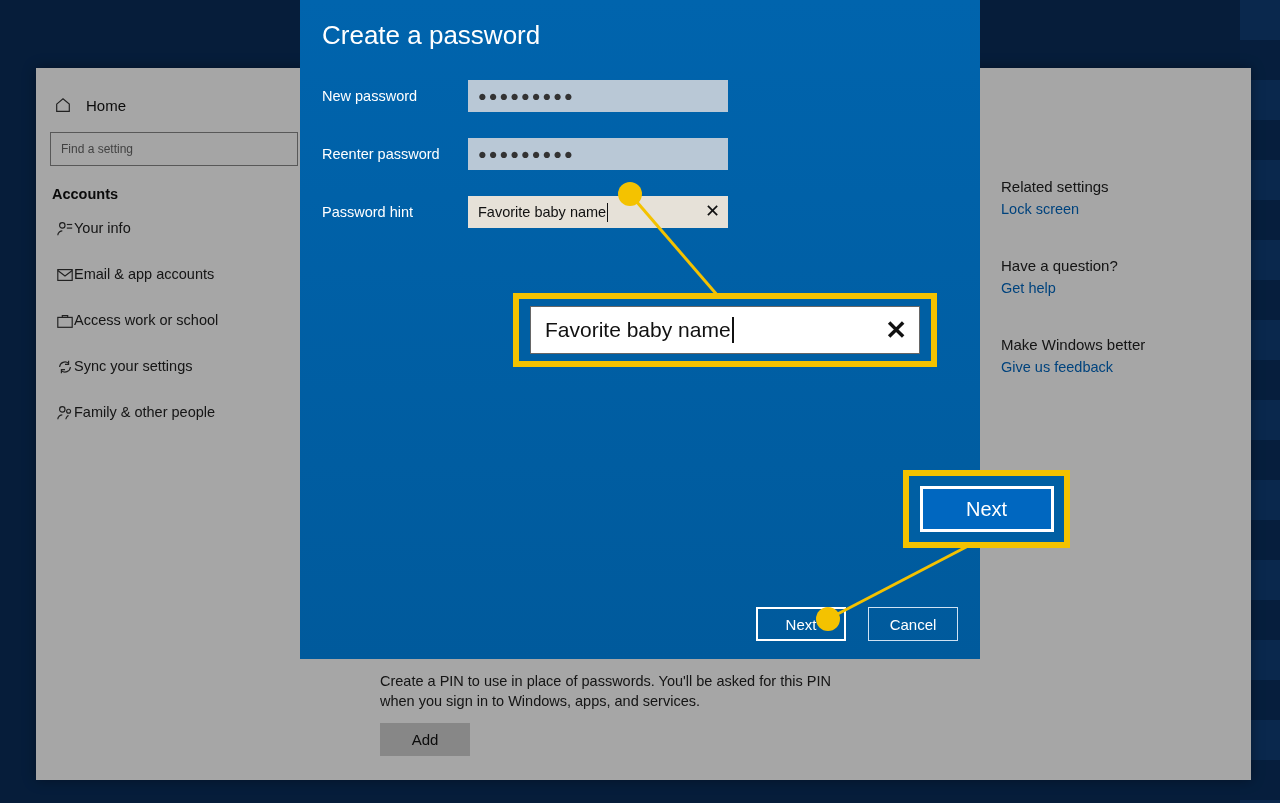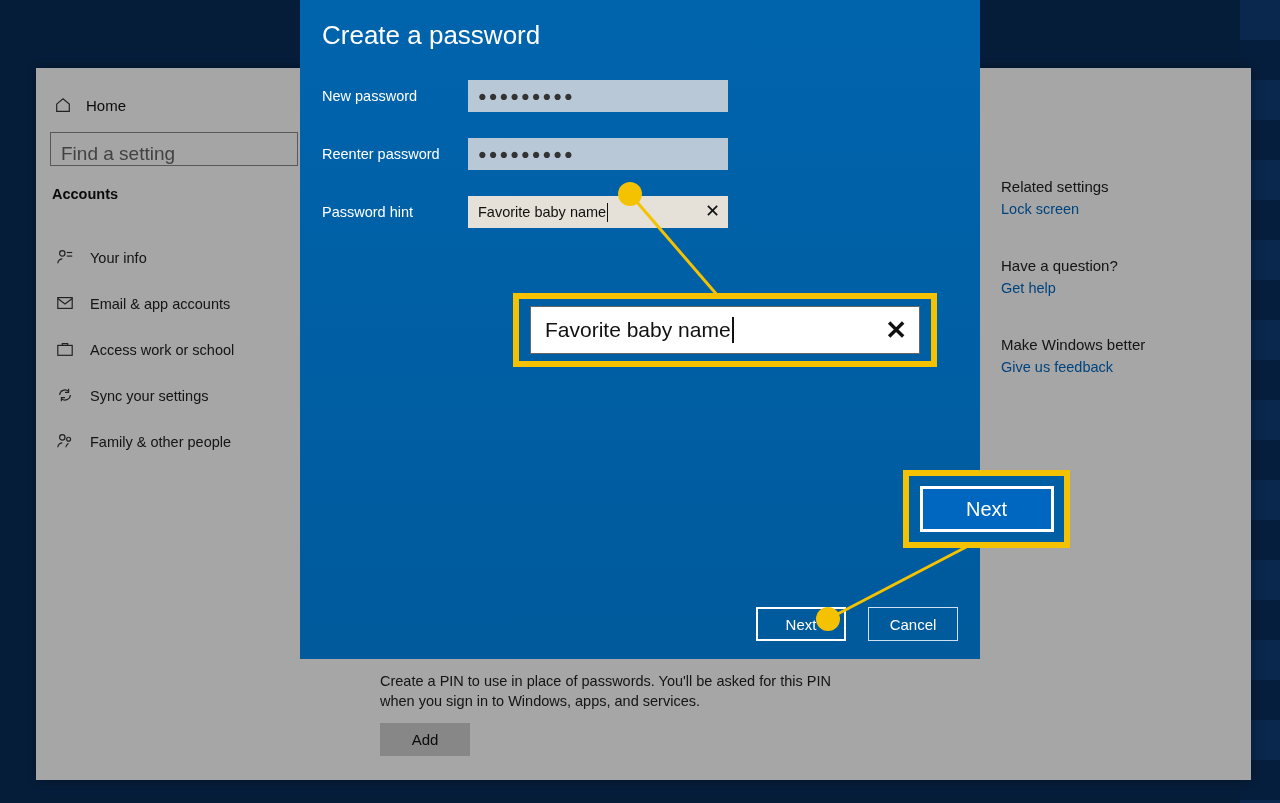--- a/index.html
+++ b/index.html
@@ -33,28 +33,28 @@
   .win-controls { display:flex; gap:0; }
   .win-btn { width:44px; height:28px; display:flex; align-items:center; justify-content:center; font-size:14px; color:#333;}
   .win-btn svg { width:11px; height:11px; stroke:#333; stroke-width:1; fill:none; }
 
   .window-body { flex:1; display:flex; }
   .sidebar { width: 320px; padding: 22px 14px 9px 14px; }
   .home-row { display:flex; align-items:center; gap:14px; margin: 6px 0 18px 4px; font-size:15px; color:#111;}
   .home-row svg { width:18px; height:18px; stroke:#333; fill:none; stroke-width:1.3; }
   .search-box {
     width: 248px; height:34px; border:1px solid #888;
-    padding:0 10px; font-size:19px; color:#666;
-    display:flex; align-items:flex-end;
+    padding:0 10px; font-size:12px; color:#666;
+    display:flex; align-items:center;
     background:#fdfdfd;
     margin-bottom: 20px;
   }
   .section-title { font-weight:600; font-size:14.5px; margin: 6px 0 18px 2px; color:#111;}
   .nav-list { list-style:none; }
-  .nav-item { display:flex; align-items:flex-end; gap:16px; height:46px; padding-left:6px; font-size:14.5px; color:#222; position:relative;}
+  .nav-item { display:flex; align-items:flex-start; gap:0; height:46px; padding-left:6px; font-size:14.5px; color:#222; position:relative;}
   .nav-item svg { width:18px; height:18px; stroke:#333; fill:none; stroke-width:1.3; }
   .nav-item.active::before { content:""; position:absolute; left:-14px; top:8px; width:4px; height:30px; background:#0067c0;}
   .nav-item.active { background:#f2f2f2; }
 
   .main-pane { flex:1; padding: 0 0 0 24px; position:relative; background:#fff;}
   .right-links { position:absolute; right:20px; top: 110px; width:230px; font-size:14.5px; color:#222;}
   .right-links h4 { font-weight:400; font-size:15px; margin-bottom:6px;}
   .right-links a { color:#0067c0; text-decoration:none; display:block; margin-bottom:30px;}
   .right-links .group { margin-bottom: 40px; }
 

